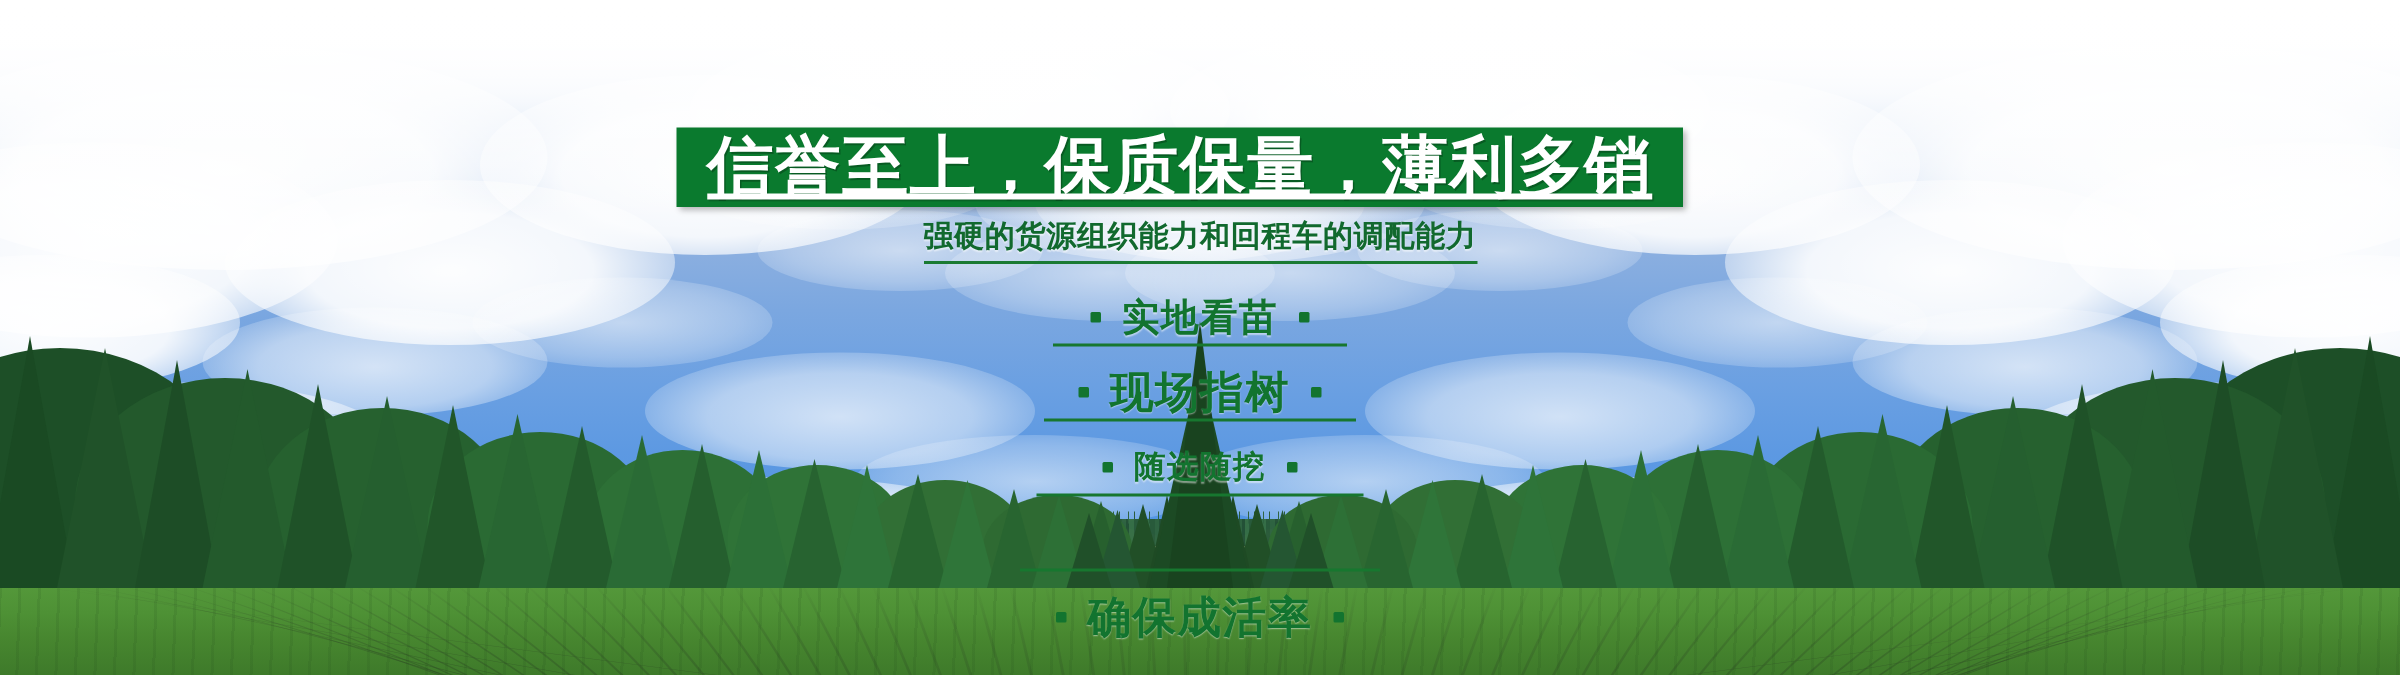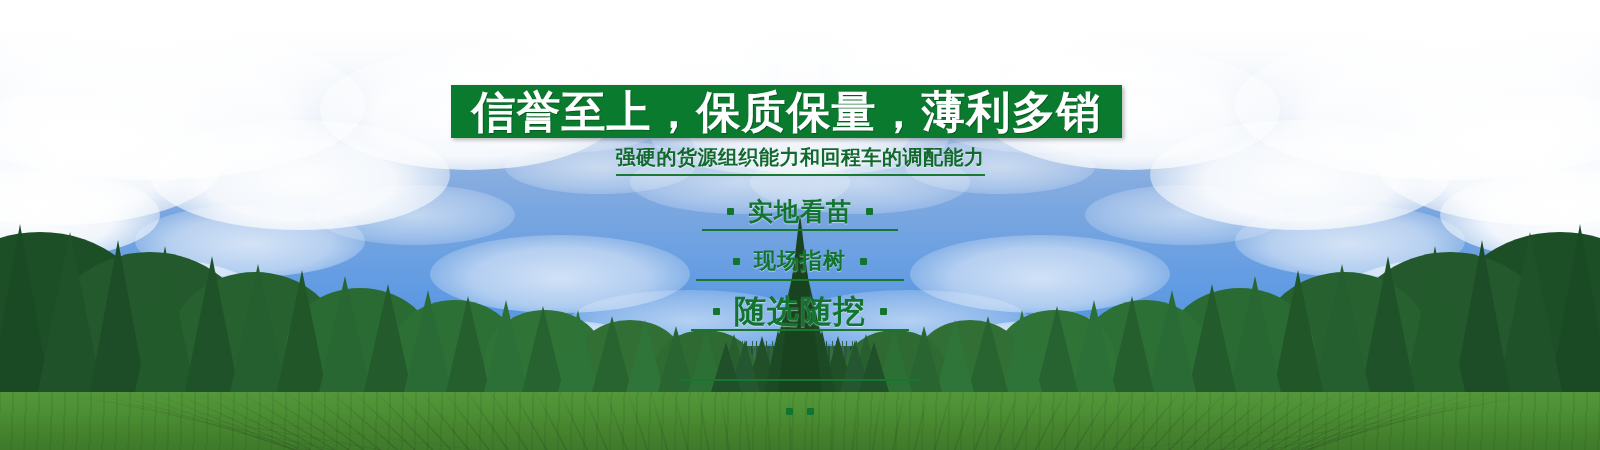--- a/index.html
+++ b/index.html
@@ -138,20 +138,21 @@
   }
   .headline{
     color:#ffffff;
     font-size:44px;
     font-weight:bold;
     letter-spacing:1px;
     line-height:1;
     white-space:nowrap;
     font-family:"DejaVu Sans","Liberation Sans",sans-serif;
     text-shadow:1px 1px 0 rgba(0,0,0,.25);
+    text-decoration:underline;
   }
 
   .subtitle{
     position:absolute;
     left:0; right:0; top:144px;
     text-align:center;
   }
   .subtitle span{
     display:inline-block;
     color:#11692e;
@@ -202,22 +203,22 @@
   .rule{
     position:absolute;
     left:50%;
     transform:translateX(-50%);
     bottom:-1px;
     height:2px;
     background:#17772f;
   }
 
   .r0 .row-text{ font-size:25px; }
-  .r1 .row-text{ font-size:22px; }
-  .r2 .row-text{ font-size:32px; }
+  .r1 .row-text{ font-size:29px; }
+  .r2 .row-text{ font-size:21px; }
   .r3 .row-text{ font-size:28px; }
   .r4 .row-text{ font-size:29px; }
 </style>
 </head>
 <body>
 
 <div class="banner">
 
   <div class="sky"></div>
 
@@ -449,18 +450,19 @@
             <span class="dot"></span>
           </div><div class="rule" style="width: 208px;"></div></div>
         <div class="row r2"><div class="row-inner">
             <span class="dot"></span>
             <span class="row-text">随选随挖</span>
             <span class="dot"></span>
           </div><div class="rule" style="width: 218px;"></div></div>
         <div class="row r3"><div class="rule" style="width: 240px;"></div></div>
         <div class="row r4"><div class="row-inner">
             <span class="dot"></span>
+            <span class="row-text">确保成活率</span>
             <span class="dot"></span>
           </div></div>
       </div>
 
   </div>
 </div>
 
 </body></html>

